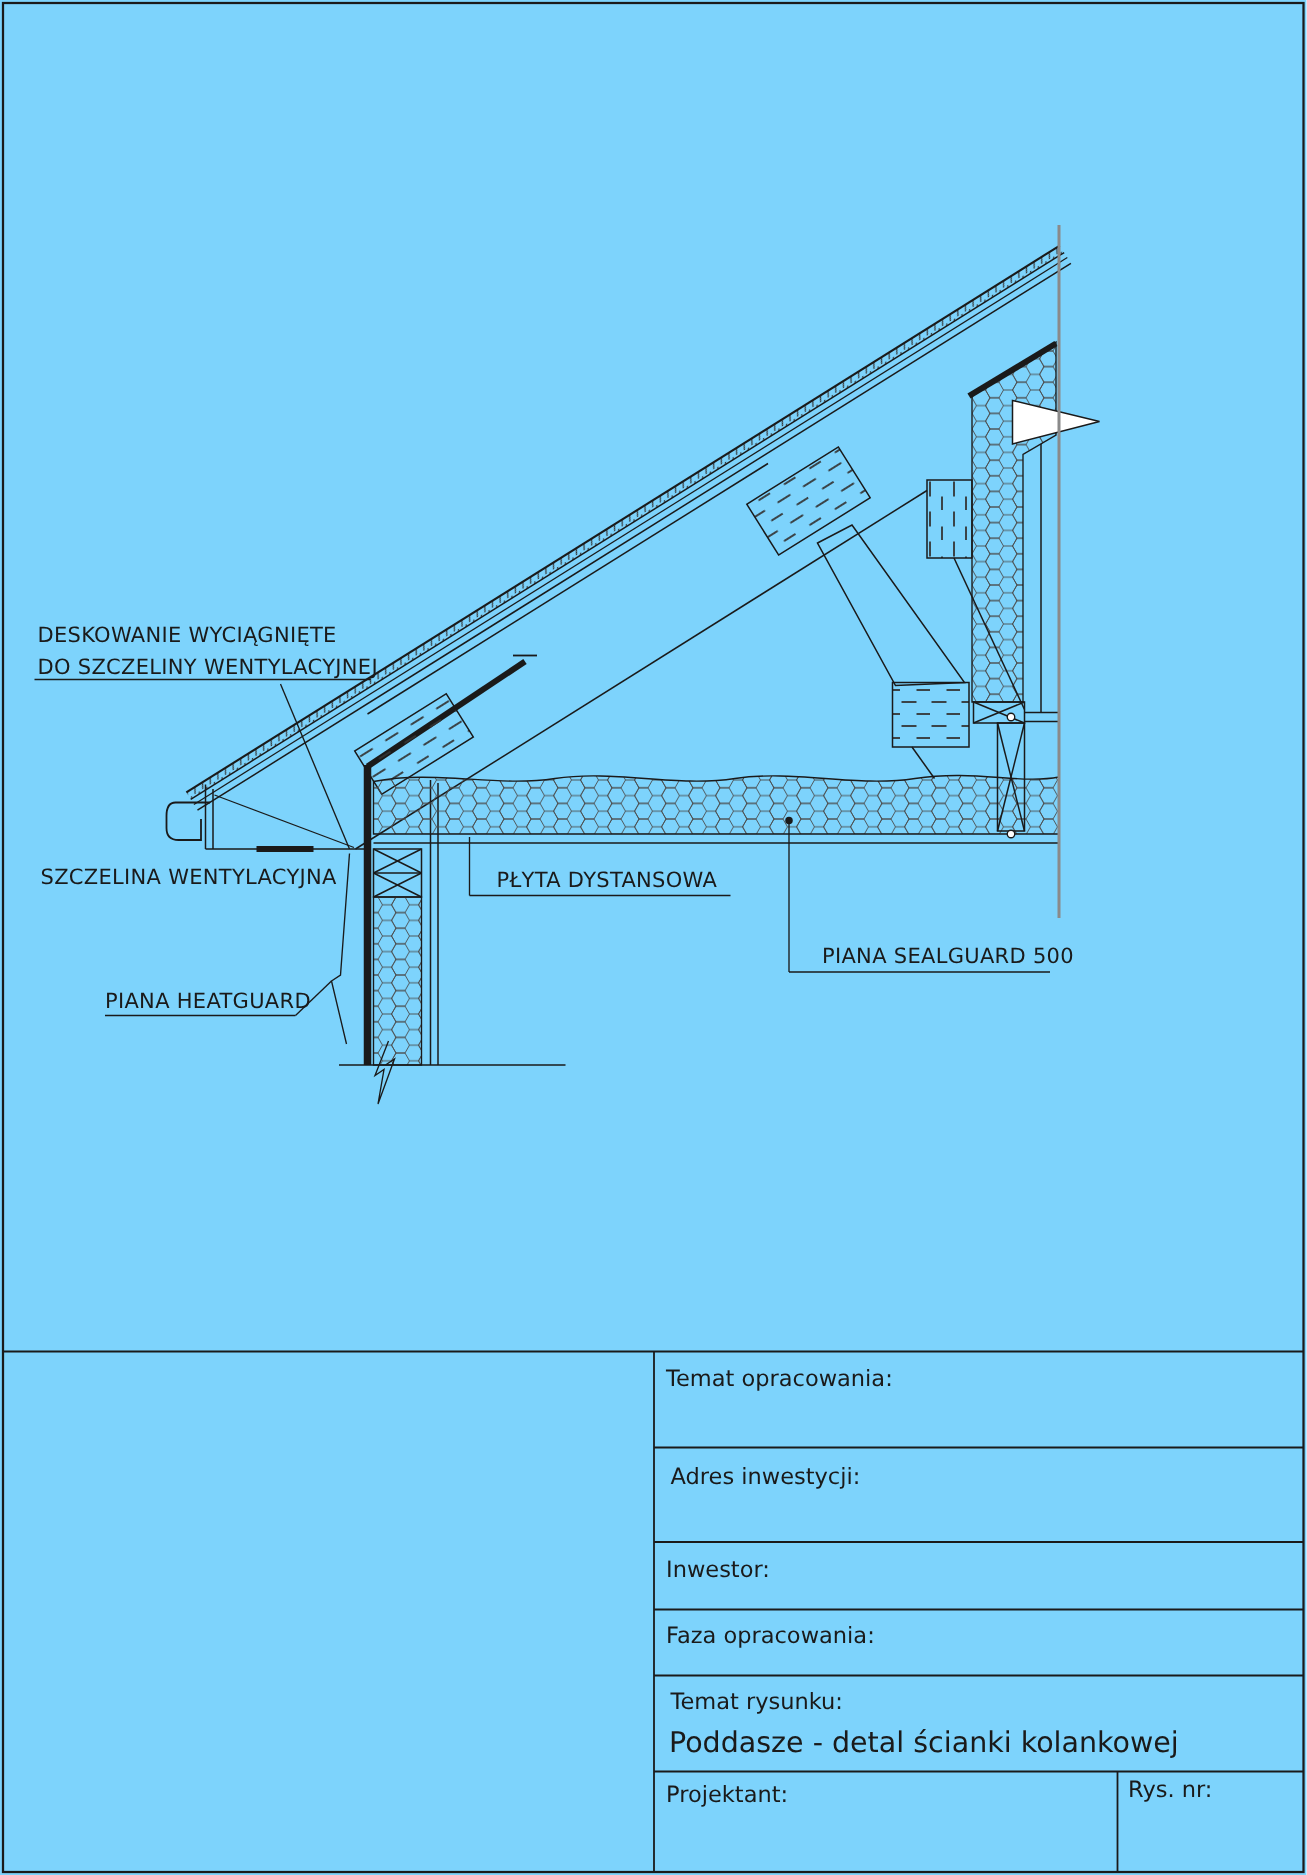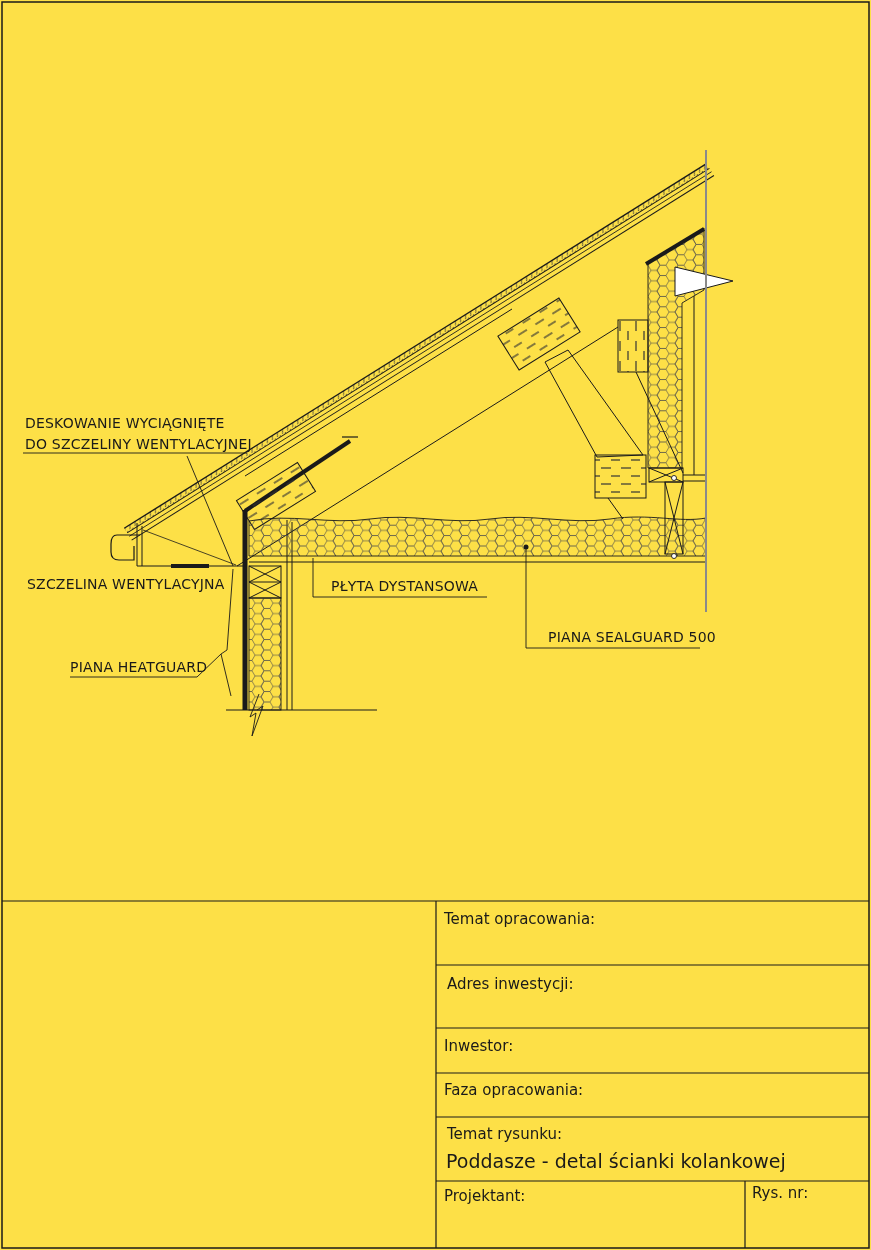--- a/index.html
+++ b/index.html
@@ -1,17 +1,17 @@
 <!DOCTYPE html>
 <html><head>
 <meta charset="utf-8">
 <style>
   html,body{margin:0;padding:0;background:#ffffff;}
   body{font-family:"DejaVu Sans", sans-serif;}
-  .page{position:relative;width:871px;height:1250px;background:#fde047;margin:0 auto;}
+  .page{position:relative;width:871px;height:1250px;background:#7dd3fc;margin:0 auto;}
   svg{display:block;}
   text{fill:#1a1a1a;}
   .lbl{font-size:14px;letter-spacing:0.2px;}
   .tb-lbl{font-size:15px;}
   .tb-title{font-size:19px;}
 </style>
 </head>
 <body>
 
 <div class="page">

